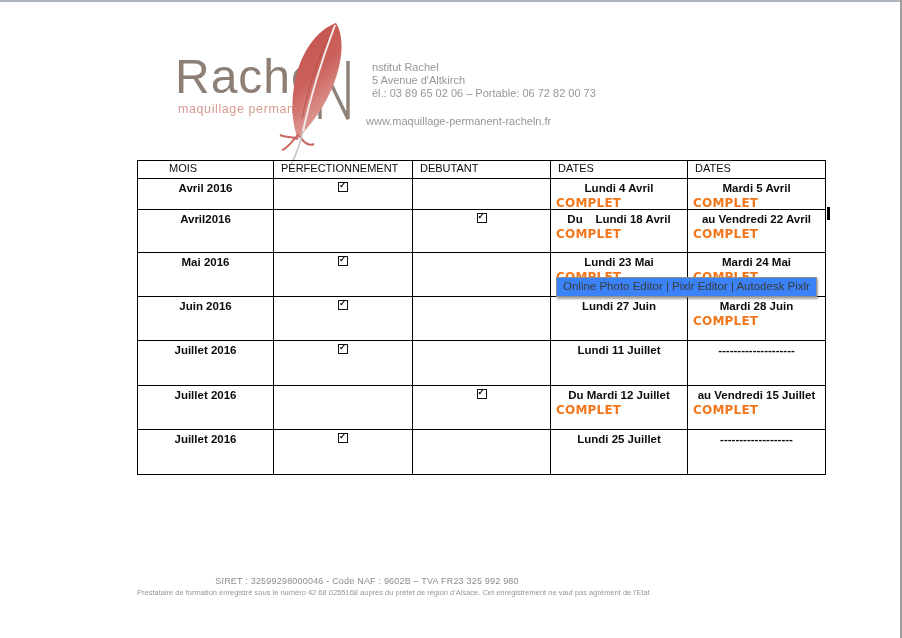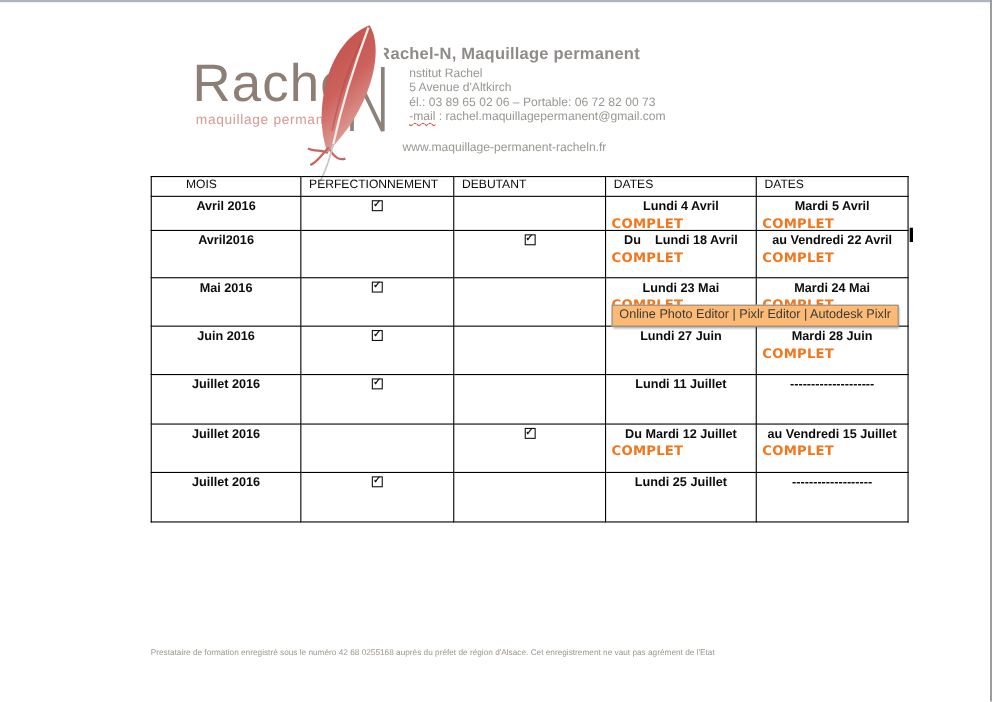--- a/index.html
+++ b/index.html
@@ -60,21 +60,21 @@
   .complet-line { padding-left:5px; margin-top:2px; height:13px; }
   .complet {
     font-family:"DejaVu Sans", sans-serif; font-weight:800; font-size:12px;
     color:#f2761b; letter-spacing:0.2px;
   }
   [data-hidden="true"] { visibility:hidden; }
 
   
   .tooltip {
     position:absolute; left:556px; top:277px; height:18px; line-height:17px;
-    padding:0 6px; background:#fdba74; border:1px solid #8f8f8f;
+    padding:0 6px; background:#3b82f6; border:1px solid #8f8f8f;
     box-shadow:1px 2px 2px rgba(90,90,90,0.55);
     font-size:11.5px; color:#3b3b3b; white-space:nowrap; z-index:10;
   }
 
   .text-cursor { position:absolute; left:827px; top:207px; width:3px; height:13px; background:#000; }
 
   
   .footer-line1 {
     position:absolute; left:137px; top:576px; width:460px; text-align:center;
     font-size:9px; color:#8c8c8c; letter-spacing:0.2px;
@@ -104,26 +104,24 @@
         <stop offset="1" stop-color="#e3aaa4"></stop>
       </linearGradient>
     </defs>
     <path d="M 78 9 C 90 28 82 68 60 100 C 52 111 45 119 40 125 C 35 112 31 89 39 59 C 47 30 64 14 78 9 Z" fill="url(#fg)"></path>
     <path d="M 70 25 C 60 45 50 75 44 105" stroke="#b4453f" stroke-width="1.5" fill="none" opacity="0.5"></path>
     <path d="M 40 125 C 34 122 28 124 22 121 M 41 120 C 33 128 30 134 24 136 M 42 122 C 46 130 52 132 56 130" stroke="#c96560" stroke-width="2" fill="none"></path>
     <path d="M 77 11 C 66 40 53 80 45 117" stroke="#f0ecea" stroke-width="2" fill="none"></path>
     <path d="M 45 117 C 42 130 38 141 33 151" stroke="#c7c7c7" stroke-width="1.6" fill="none"></path>
   </svg>
 
-  <div class="contact-title"><span class="title-frag">R</span><span>achel-N, Maquillage permanent</span></div>
   <div class="contact-lines">
     <div class="contact-line">nstitut Rachel</div>
     <div class="contact-line">5 Avenue d'Altkirch</div>
     <div class="contact-line">él.: 03 89 65 02 06 – Portable: 06 72 82 00 73</div>
-    <div class="contact-line"><span class="email-label pre">-mail</span><span class="pre"> : rachel.maquillagepermanent@gmail.com</span></div>
     <div class="contact-line line-www">www.maquillage-permanent-racheln.fr</div>
   </div>
 
   <table class="schedule">
     <colgroup>
         <col style="width:136px">
         <col style="width:139px">
         <col style="width:138px">
         <col style="width:137px">
         <col style="width:138px">
@@ -248,14 +246,15 @@
             <div class="complet-line"><span class="complet" data-hidden="true">COMPLET</span></div>
           </td>
     </tr>
   </tbody>
     </table>
 
   <div class="tooltip">Online Photo Editor | Pixlr Editor | Autodesk Pixlr</div>
 
   <div class="text-cursor"></div>
 
+  <div class="footer-line1">SIRET : 32599298000046 - Code NAF : 9602B – TVA FR23 325 992 980</div>
   <div class="footer-line2">Prestataire de formation enregistré sous le numéro 42 68 0255168 auprès du préfet de région d'Alsace. Cet enregistrement ne vaut pas agrément de l'Etat</div>
 </div>
 
 </body></html>

